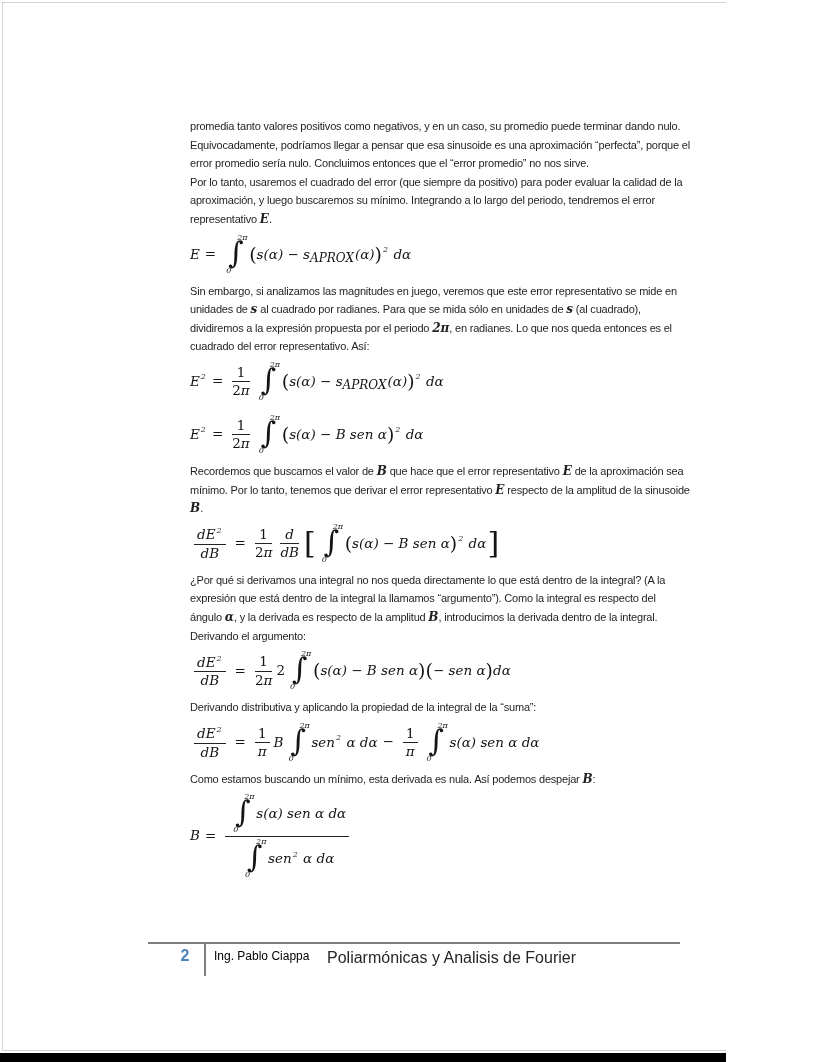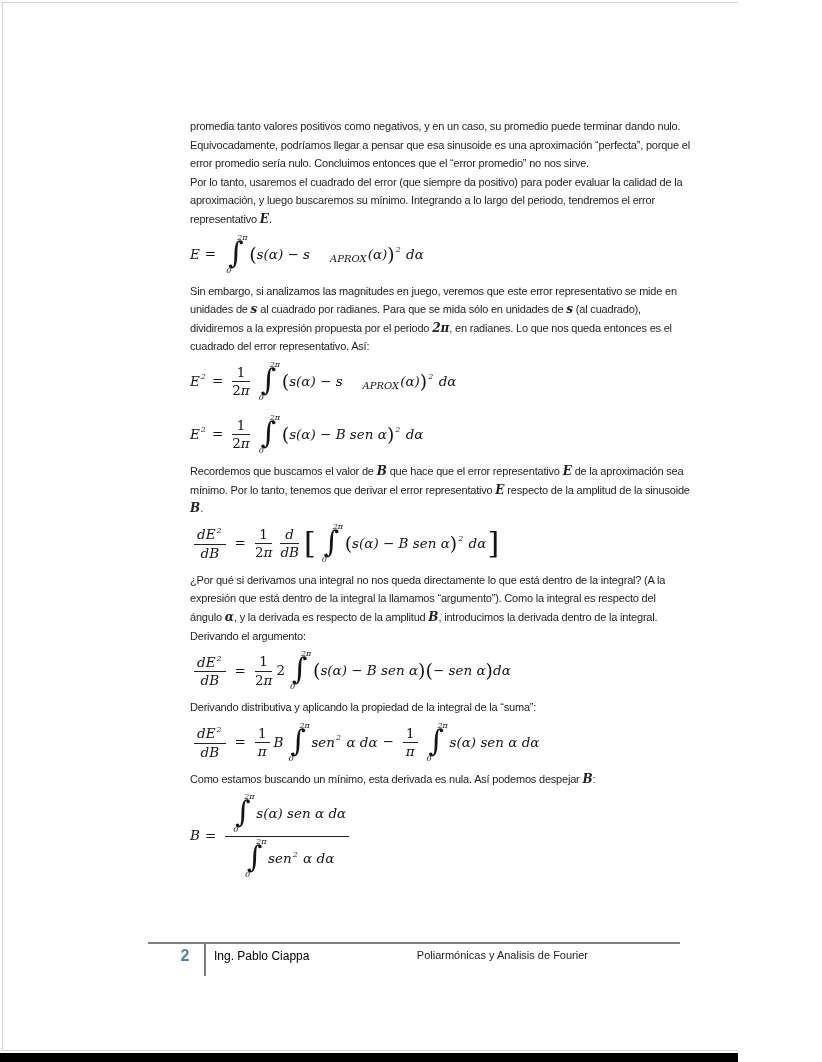--- a/index.html
+++ b/index.html
@@ -1,18 +1,18 @@
 <!DOCTYPE html>
 <html><head>
 <meta charset="utf-8">
 <style>
   html,body { margin:0; padding:0; background:#ffffff; }
   .screen {
     position:relative; width:726px; height:1062px; background:#ffffff;
-    overflow:hidden; font-family:"Liberation Sans", sans-serif;padding-left:12px;
+    overflow:hidden; font-family:"Liberation Sans", sans-serif;
   }
   .page-frame {
     position:absolute; left:2px; top:2px; width:816px; height:1047px;
     border:1px solid #d4d4d4; pointer-events:none;
   }
   .bottom-bar {
     position:absolute; left:0; bottom:0; width:822px; height:9px; background:#000000;
   }
   .content {
     position:absolute; left:190px; top:117px; width:500px;
@@ -26,21 +26,21 @@
   
   .formula {
     font-family:"DejaVu Serif","Liberation Serif",serif;
     font-size:13.5px; color:#141414; white-space:nowrap;
     padding:5px 0 6px 0; letter-spacing:0;
   }
   .tk-m  { font-style:italic; }
   .tk-n  { font-style:normal; }
   .tk-rel{ font-style:normal; padding:0 5px; }
   .tk-sup{ font-style:italic; font-size:8px;  vertical-align:6px;  margin:0 1px; }
-  .tk-sub{ font-style:italic; font-size:10px; vertical-align:-4px; margin-right:1px;margin-left:20px; }
+  .tk-sub{ font-style:italic; font-size:12px; vertical-align:-4px; margin-right:1px; }
   .tk-big{ font-style:normal; font-size:19px; vertical-align:-2px; }
   .tk-brk{ font-style:normal; font-size:30px; font-weight:200; vertical-align:middle; margin:0 1px; }
   .frac  { display:inline-block; text-align:center; vertical-align:middle; margin:0 4px; line-height:1.15; }
   .frac .num { display:block; border-bottom:1px solid #222; padding:0 3px 1px; }
   .frac .den { display:block; padding-top:1px; }
   .int   { display:inline-block; position:relative; vertical-align:middle;
            width:24px; height:42px; margin:0 2px; }
   .int .isign { position:absolute; left:5px; top:4px; font-size:30px; line-height:30px; font-style:normal; }
   .int .lim   { position:absolute; font-size:8px; font-style:italic; line-height:8px; }
   .int .up    { top:0; left:14px; }
@@ -53,21 +53,21 @@
     position:absolute; left:204px; top:944px; width:2px; height:32px; background:#7f7f7f;
   }
   .footer-pagenum {
     position:absolute; left:168px; top:947px; width:34px; text-align:center;
     color:#4f81bd; font-size:16px; font-weight:bold;
   }
   .footer-author {
     position:absolute; left:214px; top:949px; font-size:12px; color:#000000;
   }
   .footer-doctitle {
-    position:absolute; right:150px; top:949px; font-size:11px; color:#262626; text-align:right;
+    position:absolute; right:150px; top:949px; font-size:16px; color:#262626; text-align:right;
   }
 </style>
 </head>
 <body>
 
 <div class="screen">
   <div class="page-frame"></div>
 
   <div class="content">
     <p class="para"><span>promedia tanto valores positivos como negativos, y en un caso, su promedio puede terminar dando nulo. Equivocadamente, podríamos llegar a pensar que esa sinusoide es una aproximación “perfecta”, porque el error promedio sería nulo. Concluimos entonces que el “error promedio” no nos sirve.</span></p>

